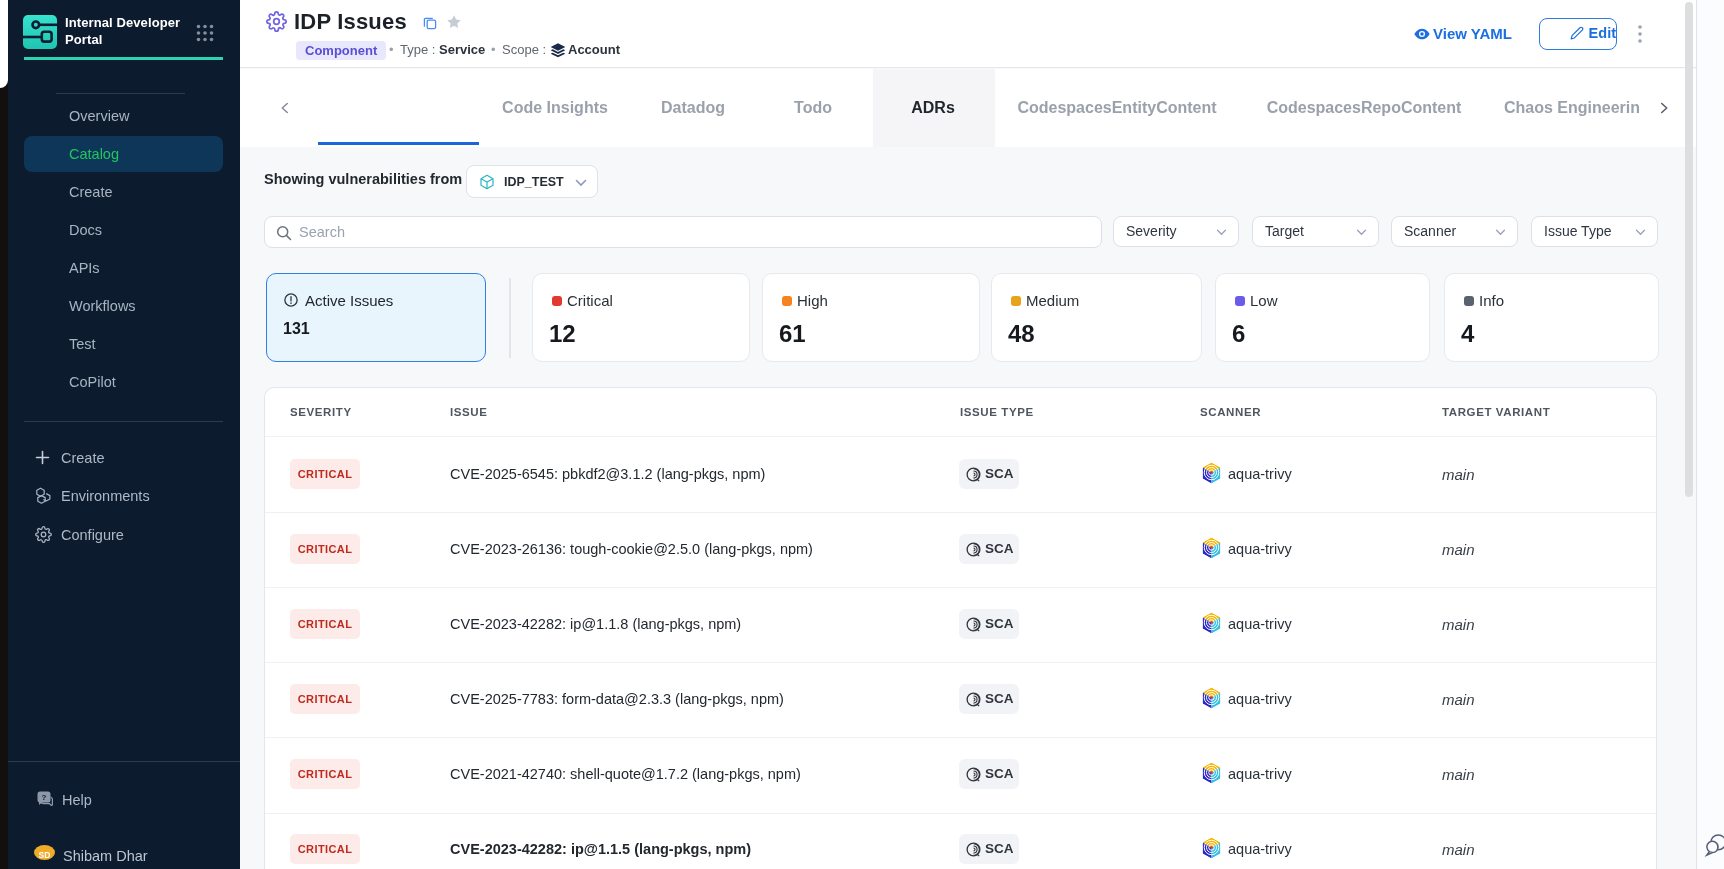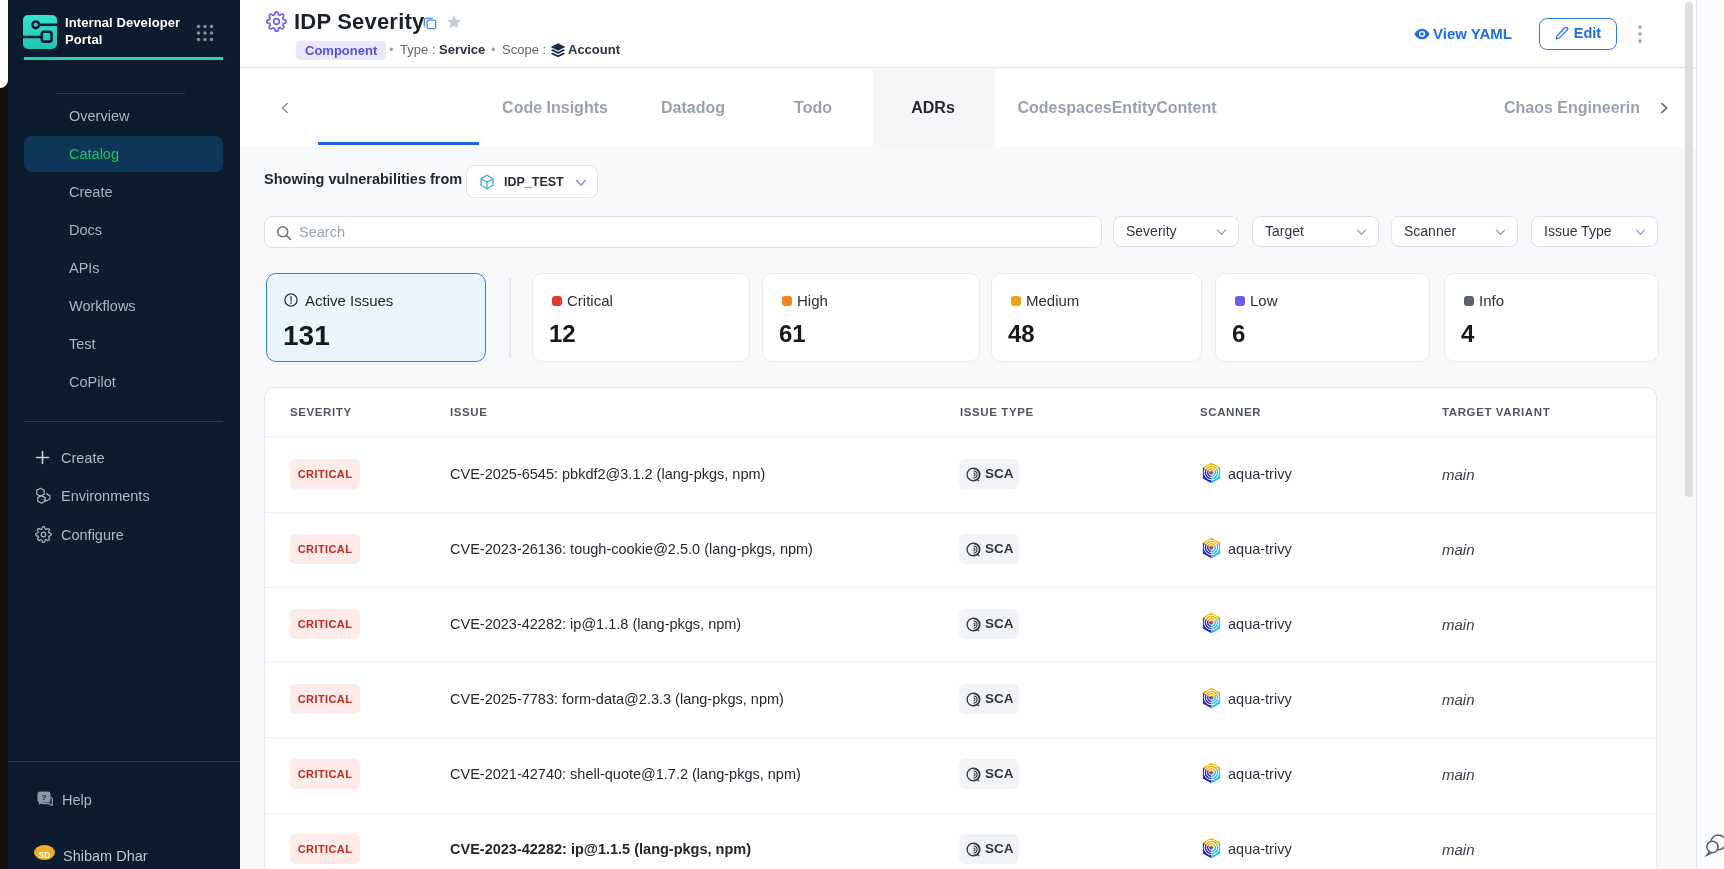--- a/index.html
+++ b/index.html
@@ -22,21 +22,21 @@
 .sic { position:absolute; left:27px; }
 
 
 #main { left:240px; top:0; width:1457px; height:869px; background:#f7f8fa; z-index:2; }
 #header { position:absolute; left:0; top:0; width:1457px; height:68px; background:#fff; border-bottom:1px solid #e5e7ec; }
 #htitle { position:absolute; left:54px; top:9px; font-size:22px; font-weight:bold; color:#1c2129; letter-spacing:0.2px; }
 #chip { position:absolute; left:56px; top:41px; height:19px; padding:0 9px; background:#e9e7fb; border-radius:4px; font-size:13px; color:#5a4fd4; font-weight:bold; line-height:19px; }
 .meta { position:absolute; top:42px; font-size:13px; color:#60676f; }
 .metab { font-weight:bold; color:#2c323b; }
 #viewyaml { position:absolute; left:1193px; top:25px; font-size:15px; font-weight:bold; color:#1b6fe0; }
-#editbtn { position:absolute; left:1299px; top:18px; width:78px; height:32px; border:1.5px solid #2d7ce2; border-radius:8px; background:#fff; color:#1b6fe0; font-size:14.5px; font-weight:bold; text-align:center; line-height:29px; }
+#editbtn { position:absolute; left:1299px; top:18px; width:78px; height:32px; border:1.5px solid #2d7ce2; border-radius:8px; background:#fff; color:#1b6fe0; font-size:14.5px; font-weight:bold; text-align:right; line-height:29px; }
 
 
 #tabs { position:absolute; left:0; top:69px; width:1457px; height:78px; background:#fff; }
 .tab { position:absolute; top:0; height:78px; line-height:78px; font-size:16px; font-weight:bold; color:#9aa1ac; white-space:nowrap; transform:translateX(-50%); }
 .tabdark { color:#21262e; }
 #adrsbg { position:absolute; left:633px; top:0; width:122px; height:78px; background:#f5f5f8; }
 #tabline { position:absolute; left:78px; top:73px; width:161px; height:3px; background:#1b64d9; }
 
 
 #content { position:absolute; left:0; top:147px; width:1698px; height:722px; background:#f7f8fa; }
@@ -49,21 +49,21 @@
 .filter { position:absolute; top:69px; height:31px; background:#fff; border:1px solid #dde0e8; border-radius:8px; font-size:14px; color:#2f3540; }
 .filter span { position:absolute; left:12px; top:6px; }
 
 
 .card { position:absolute; top:126px; height:89px; background:#fff; border:1px solid #e7e9ee; border-radius:10px; }
 .card .lbl { position:absolute; left:34px; top:18px; font-size:15px; color:#2b3038; }
 .card .num { position:absolute; left:16px; top:46px; font-size:24px; font-weight:bold; color:#16191e; }
 .bullet { position:absolute; left:19px; top:22px; width:10px; height:10px; border-radius:3px; }
 #activecard { position:absolute; left:26px; top:126px; width:220px; height:89px; background:#e8f5fc; border:1.5px solid #2e81e2; border-radius:10px; }
 #activecard .lbl { position:absolute; left:38px; top:18px; font-size:15px; color:#22272e; }
-#activecard .num { position:absolute; left:16px; top:46px; font-size:28px; font-weight:bold; color:#16191e; }
+#activecard .num { position:absolute; left:16px; top:46px; font-size:16px; font-weight:bold; color:#16191e; }
 #vdiv { position:absolute; left:269px; top:131px; width:2px; height:80px; background:#e3e5ea; }
 
 
 #tablecard { position:absolute; left:24px; top:240px; width:1393px; height:482px; background:#fff; border:1px solid #e4e6ed; border-radius:10px 10px 0 0; border-bottom:none; }
 .th { position:absolute; top:18px; font-size:11.5px; font-weight:bold; color:#4f565f; letter-spacing:0.6px; }
 .rowline { position:absolute; left:0; width:1391px; height:1px; background:#eef0f4; }
 .crit { position:absolute; left:25px; width:70px; height:30px; background:#fcebe9; border-radius:5px; color:#c02a1e; font-size:11px; font-weight:bold; text-align:center; line-height:30px; letter-spacing:0.4px; }
 .cve { position:absolute; left:185px; font-size:14.5px; color:#23282f; }
 .scachip { position:absolute; left:694px; width:60px; height:30px; background:#f2f3f6; border-radius:6px; }
 .scachip b { position:absolute; left:26px; top:7px; font-size:13.5px; color:#2f353d; font-weight:bold; }
@@ -155,21 +155,21 @@
     <div class="snav2" style="left:55px;top:848px;color:#bcc5d2;">Shibam Dhar</div>
   </div>
 
   <div class="abs" id="main">
     <div id="header">
 
       <svg style="position:absolute;left:26px;top:11px" width="21" height="21" viewBox="0 0 24 24" stroke="#7064e2" stroke-width="2" fill="none" stroke-linejoin="round">
         <circle cx="12" cy="12" r="3.2"></circle>
         <path d="M19.4 15a1.65 1.65 0 0 0 .33 1.82l.06.06a2 2 0 1 1-2.83 2.83l-.06-.06a1.65 1.65 0 0 0-1.82-.33 1.65 1.65 0 0 0-1 1.51V21a2 2 0 1 1-4 0v-.09A1.65 1.65 0 0 0 9 19.4a1.65 1.65 0 0 0-1.82.33l-.06.06a2 2 0 1 1-2.83-2.83l.06-.06a1.65 1.65 0 0 0 .33-1.82 1.65 1.65 0 0 0-1.51-1H3a2 2 0 1 1 0-4h.09A1.65 1.65 0 0 0 4.6 9a1.65 1.65 0 0 0-.33-1.82l-.06-.06a2 2 0 1 1 2.83-2.83l.06.06a1.65 1.65 0 0 0 1.82.33H9a1.65 1.65 0 0 0 1-1.51V3a2 2 0 1 1 4 0v.09a1.65 1.65 0 0 0 1 1.51 1.65 1.65 0 0 0 1.82-.33l.06-.06a2 2 0 1 1 2.83 2.83l-.06.06a1.65 1.65 0 0 0-.33 1.82V9a1.65 1.65 0 0 0 1.51 1H21a2 2 0 1 1 0 4h-.09a1.65 1.65 0 0 0-1.51 1z"></path>
       </svg>
-      <div id="htitle">IDP Severity</div>
+      <div id="htitle">IDP Issues</div>
 
       <svg style="position:absolute;left:183px;top:16px" width="14" height="14" viewBox="0 0 15 15" stroke="#4b8df0" stroke-width="1.4" fill="none" stroke-linejoin="round">
         <rect x="4.5" y="4.5" width="9" height="9" rx="1.5"></rect>
         <path d="M10.5 2.5 h-8 a1.5 1.5 0 0 0 -1 1 v8"></path>
       </svg>
 
       <svg style="position:absolute;left:206px;top:14px" width="16" height="16" viewBox="0 0 24 24" fill="#c5ccd5">
         <path d="M12 2 l3.1 6.3 6.9 1 -5 4.9 1.2 6.9 -6.2-3.3 -6.2 3.3 1.2-6.9 -5-4.9 6.9-1z"></path>
       </svg>
       <div id="chip">Component</div>
@@ -204,20 +204,21 @@
     <div id="tabs">
       <svg style="position:absolute;left:40px;top:33px" width="10" height="12" viewBox="0 0 11 13" stroke="#878da0" stroke-width="1.7" fill="none" stroke-linecap="round" stroke-linejoin="round">
           <path d="M8 1.5 L2.5 6.5 L8 11.5"></path>
         </svg>
       <div id="adrsbg"></div>
       <div class="tab" style="left:315px;">Code Insights</div>
       <div class="tab" style="left:453px;">Datadog</div>
       <div class="tab" style="left:573px;">Todo</div>
       <div class="tab tabdark" style="left:693px;">ADRs</div>
       <div class="tab" style="left:877px;">CodespacesEntityContent</div>
+      <div class="tab" style="left:1124px;">CodespacesRepoContent</div>
       <div class="tab" style="left:1332px;">Chaos Engineerin</div>
       <svg style="position:absolute;left:1419px;top:33px" width="10" height="12" viewBox="0 0 11 13" stroke="#565d6b" stroke-width="1.7" fill="none" stroke-linecap="round" stroke-linejoin="round">
           <path d="M3 1.5 L8.5 6.5 L3 11.5"></path>
         </svg>
       <div id="tabline"></div>
     </div>
     <div id="content">
       <div id="showing">Showing vulnerabilities from</div>
       <div id="envdrop">
         <svg style="position:absolute;left:12px;top:8px" width="16" height="16" viewBox="0 0 24 24" stroke="#2ab3c5" stroke-width="1.8" fill="none" stroke-linejoin="round">

